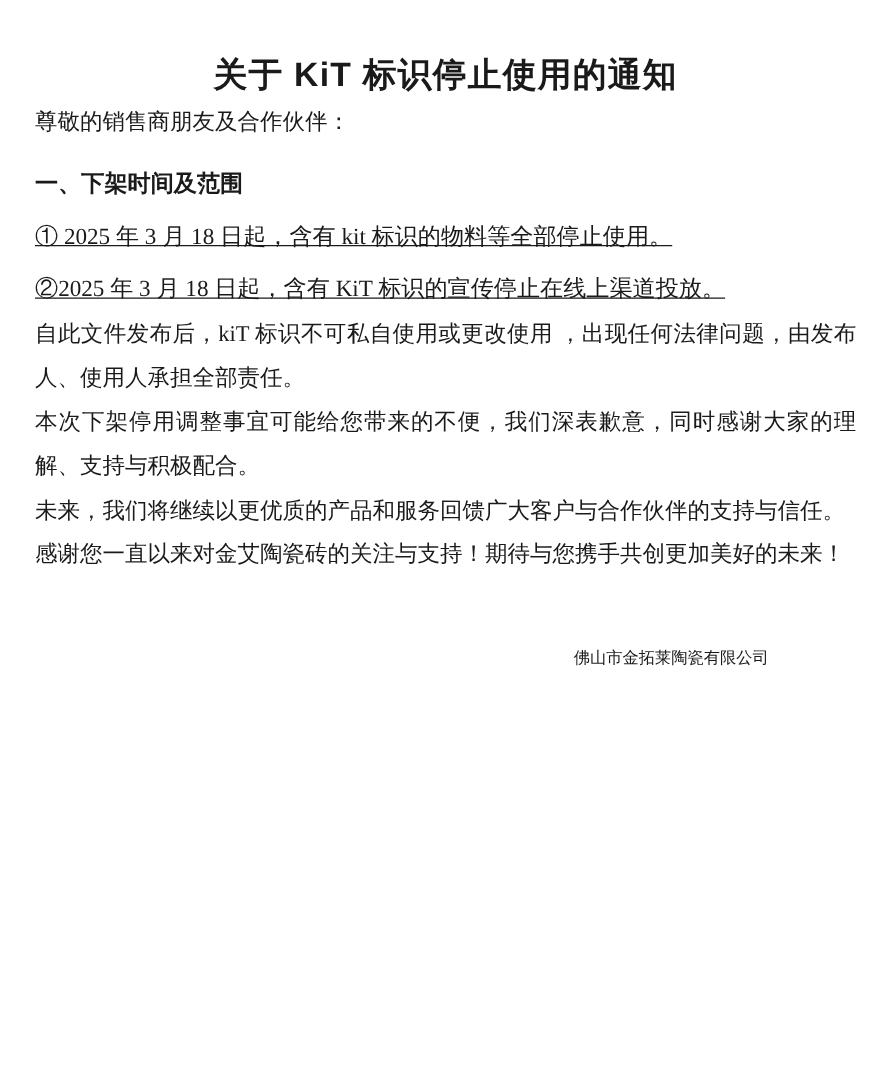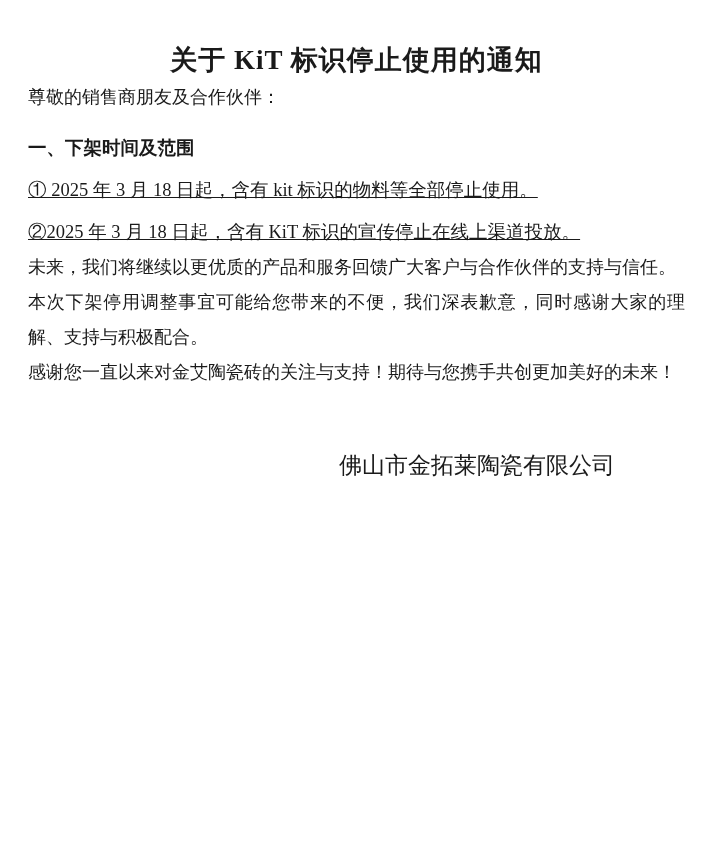--- a/index.html
+++ b/index.html
@@ -22,21 +22,21 @@
     padding: 0 28px;
   }
   .doc-title {
     text-align: center;
     font-size: 27px;
     font-weight: bold;
     letter-spacing: 1px;
     margin-top: 42px;
     margin-bottom: 0;
     line-height: 1.4;
-    font-family: Liberation Serif, serif;
+    font-family: Liberation Sans, sans-serif;
   }
   .salutation {
     margin-top: 50px;
     font-size: 18.5px;
     line-height: 1.9;
   }
   p.body-text {
     font-size: 18px;
     line-height: 1.95;
     margin: 0;
@@ -61,21 +61,21 @@
   }
   .spaced {
     margin-top: 10px;
   }
   .signature-block {
     margin-top: 52px;
     text-align: right;
     padding-right: 70px;
   }
   .sig-company {
-    font-size: 23px;
+    font-size: 13px;
     line-height: 2.0;
   }
   .sig-date {
     font-size: 18.5px;
     line-height: 2.0;
     padding-right: 10px;
   }
 </style>
 </head>
 <body>
@@ -86,21 +86,22 @@
 
   <p class="body-text salutation">尊敬的销售商朋友及合作伙伴：</p>
 
 
   <h2 class="section-head">一、下架时间及范围</h2>
 
   <p class="list-item">① 2025 年 3 月 18 日起，含有 kit 标识的物料等全部停止使用。</p>
   <p class="list-item">②2025 年 3 月 18 日起，含有 KiT 标识的宣传停止在线上渠道投放。</p>
 
 
+  <p class="body-text spaced">自此文件发布后，kiT 标识不可私自使用或更改使用 ，出现任何法律问题，由发布人、使用人承担全部责任。</p>
+  <p class="body-text spaced">本次下架停用调整事宜可能给您带来的不便，我们深表歉意，同时感谢大家的理解、支持与积极配合。</p>
   <p class="body-text spaced">未来，我们将继续以更优质的产品和服务回馈广大客户与合作伙伴的支持与信任。</p>
-  <p class="body-text spaced">本次下架停用调整事宜可能给您带来的不便，我们深表歉意，同时感谢大家的理解、支持与积极配合。</p>
   <p class="body-text spaced">感谢您一直以来对金艾陶瓷砖的关注与支持！期待与您携手共创更加美好的未来！</p>
 
   <div class="signature-block">
     <div class="sig-company">佛山市金拓莱陶瓷有限公司</div>
   </div>
 
 </div>
 
 </body></html>

